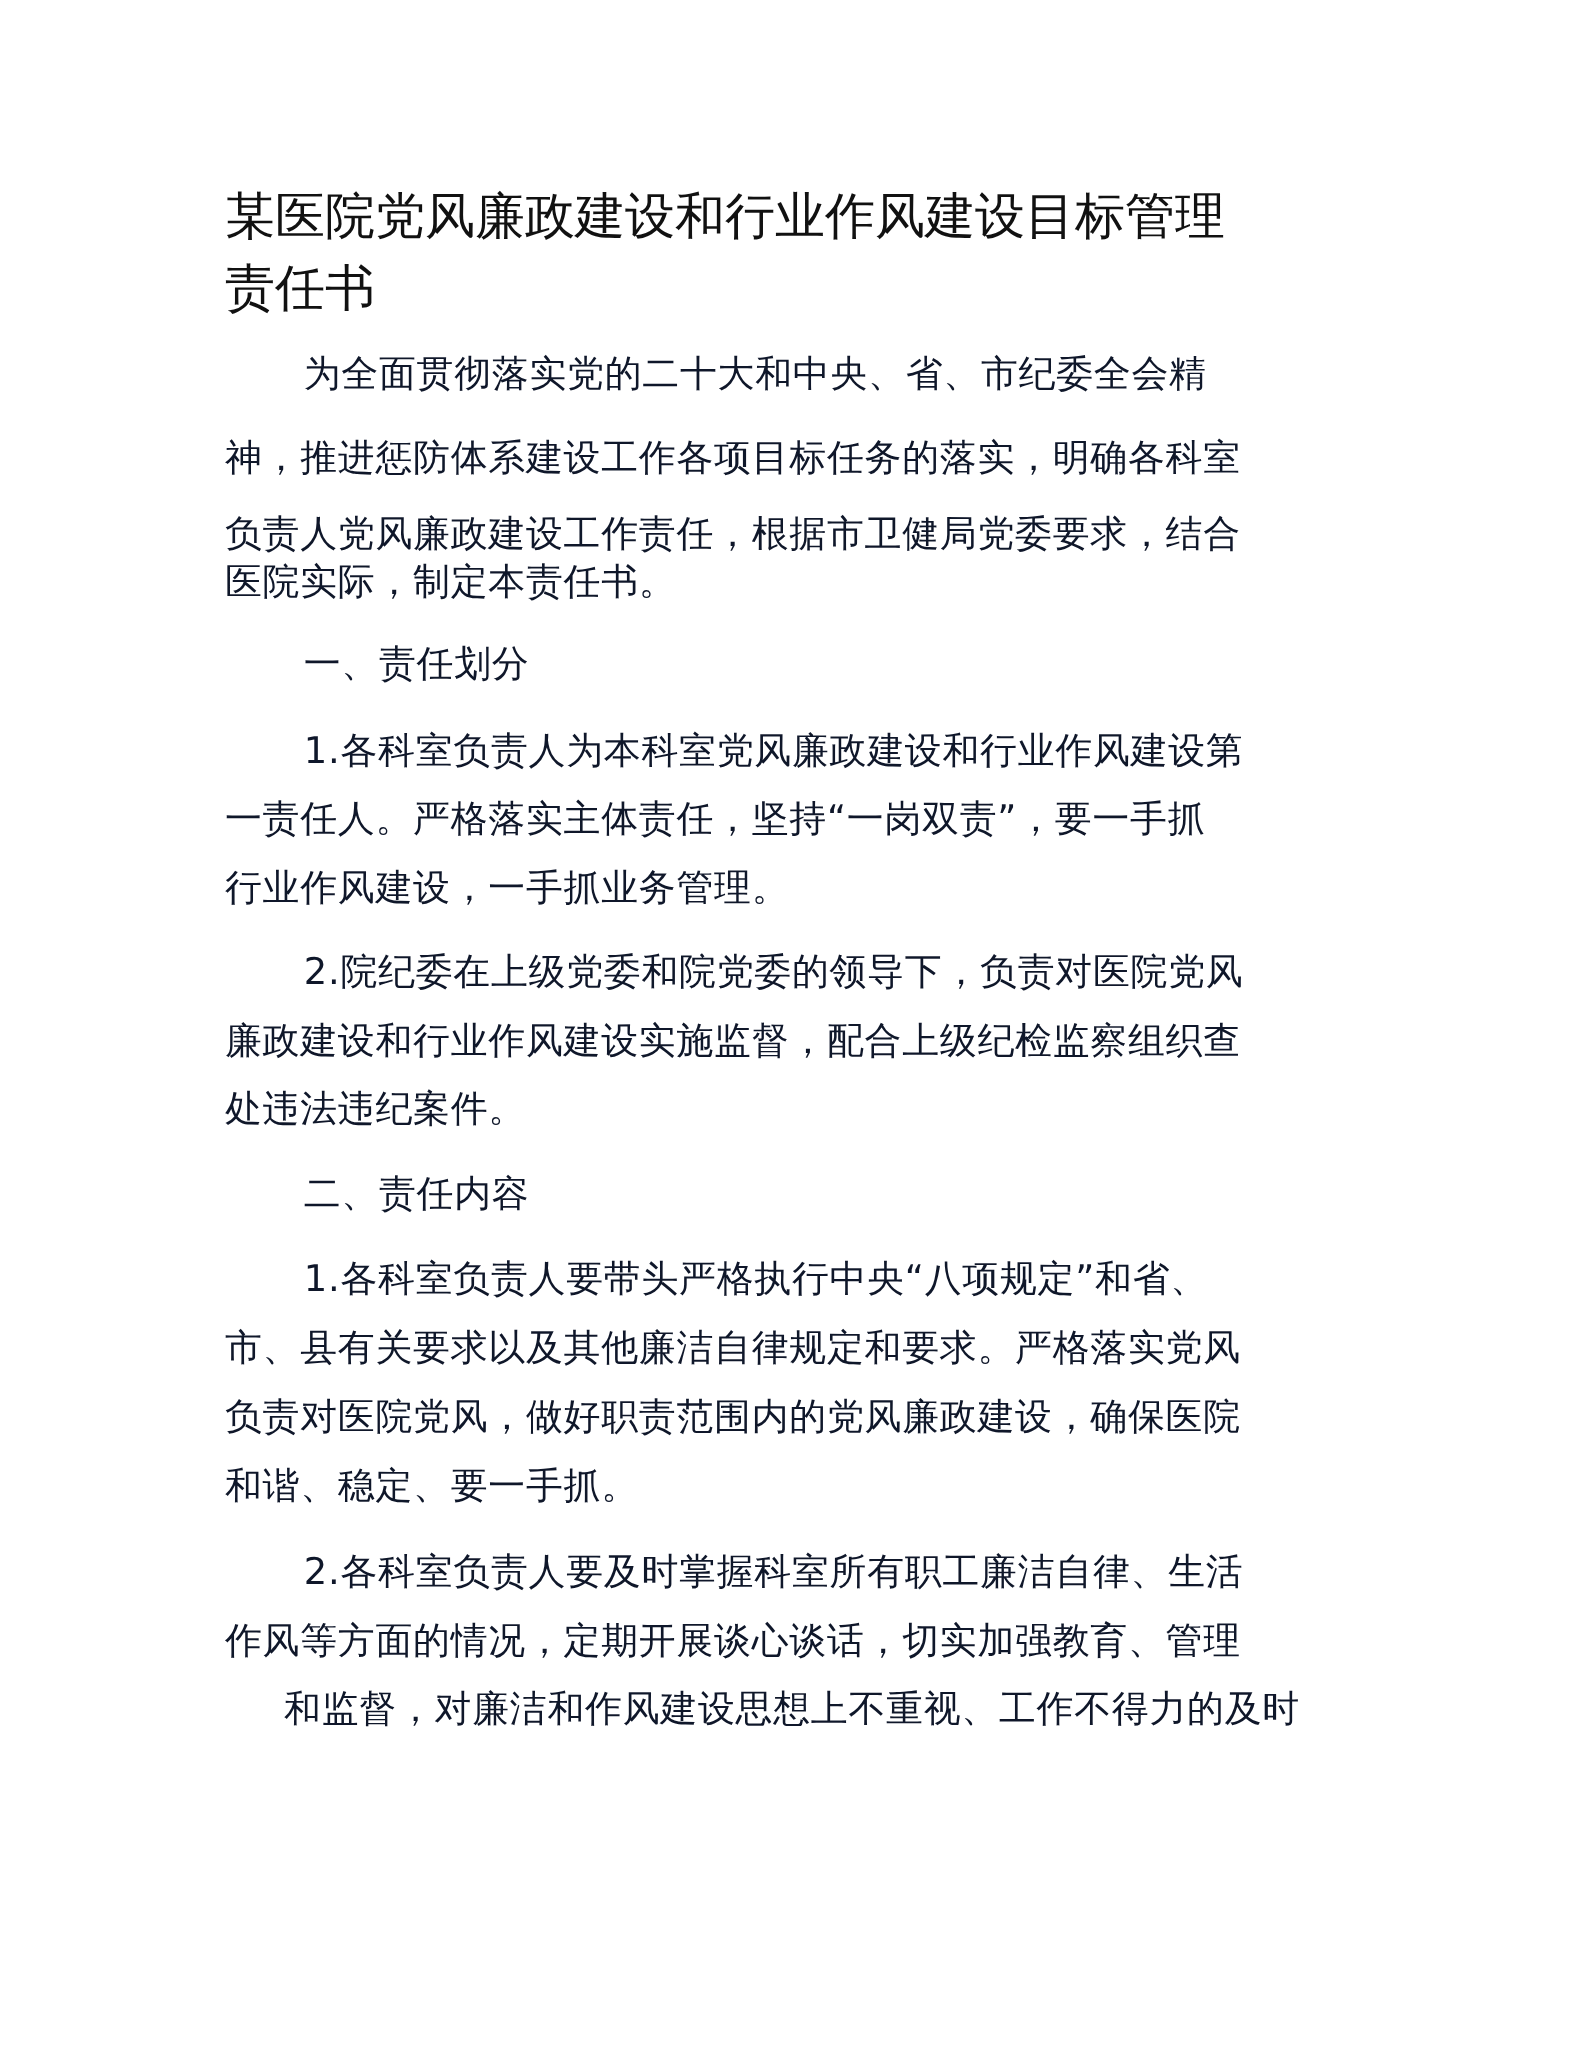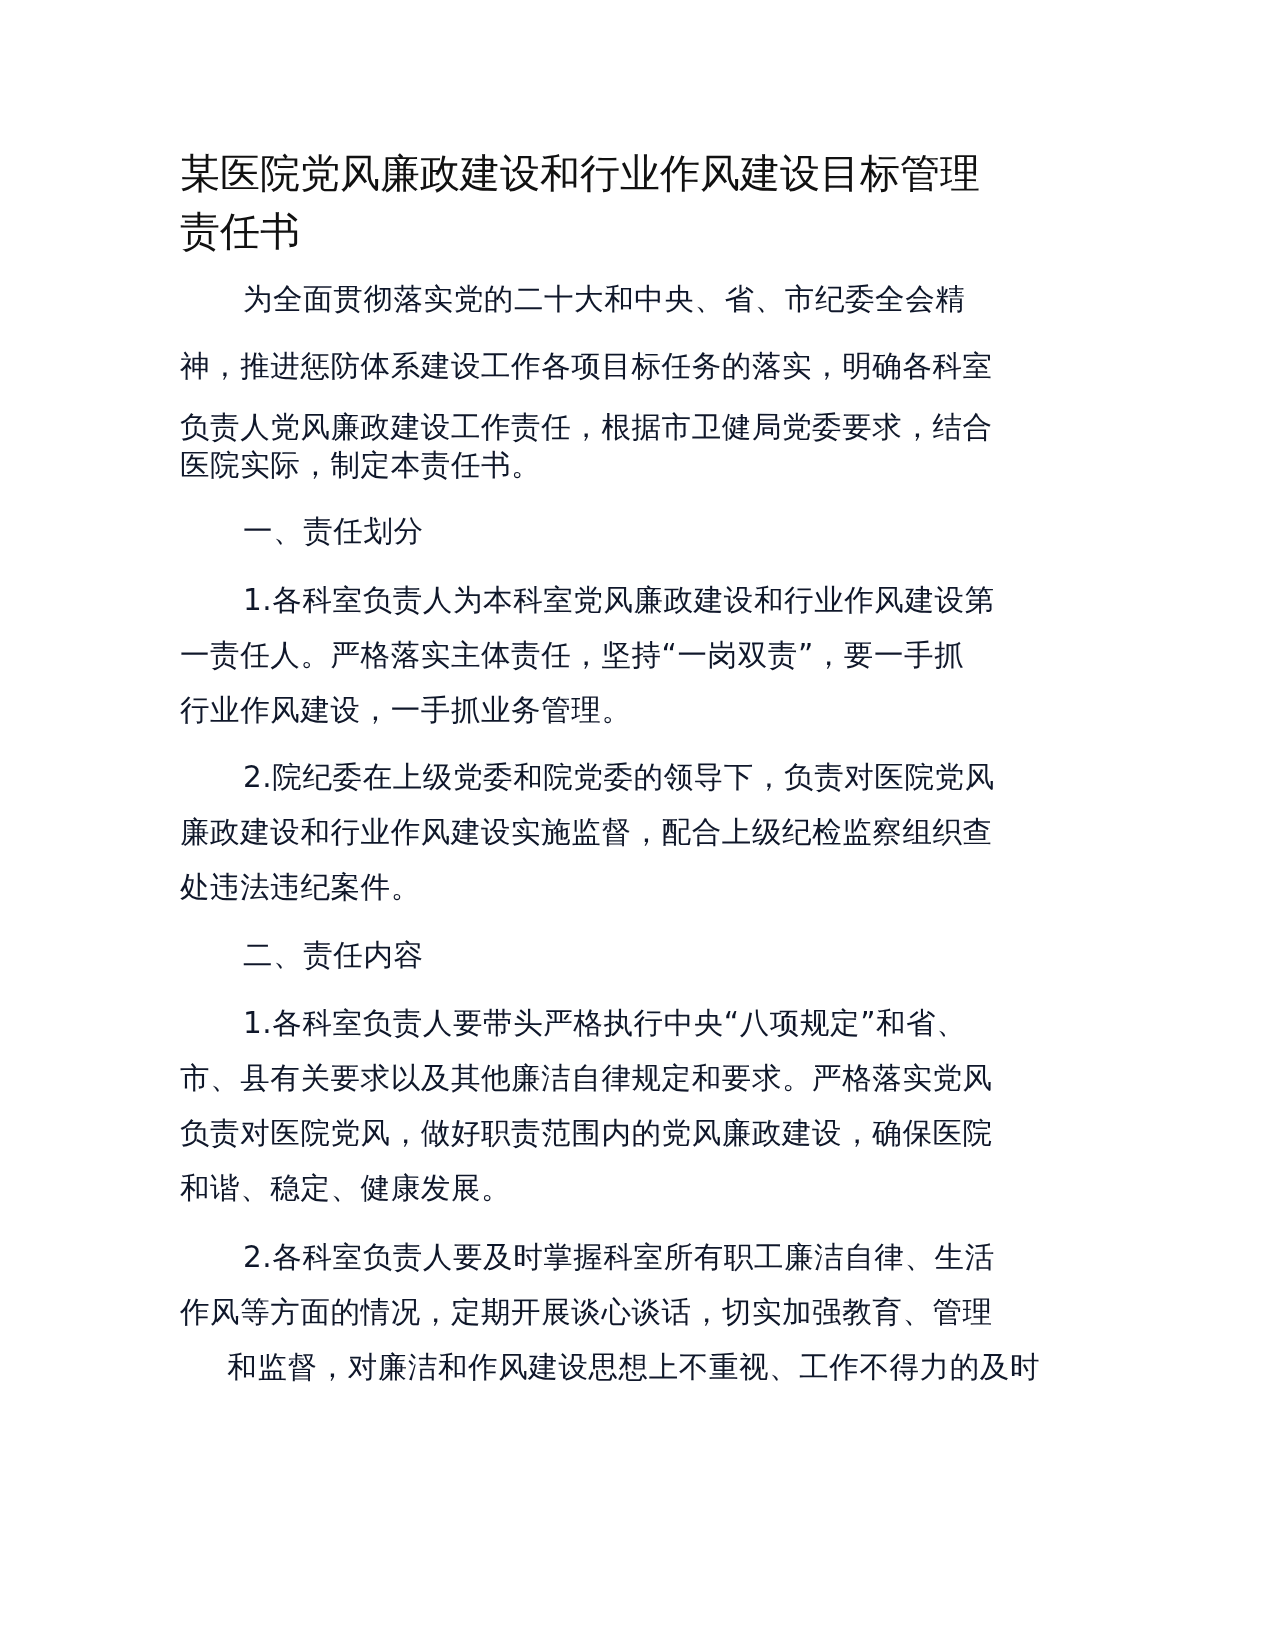--- a/index.html
+++ b/index.html
@@ -40,18 +40,18 @@
 
   <div class="line indent" style="top:757px;">2.院纪委在上级党委和院党委的领导下，负责对医院党风</div>
   <div class="line" style="top:812px;">廉政建设和行业作风建设实施监督，配合上级纪检监察组织查</div>
   <div class="line" style="top:867px;">处违法违纪案件。</div>
 
   <div class="line indent" style="top:935px;">二、责任内容</div>
 
   <div class="line indent" style="top:1003px;">1.各科室负责人要带头严格执行中央“八项规定”和省、</div>
   <div class="line" style="top:1058px;">市、县有关要求以及其他廉洁自律规定和要求。严格落实党风</div>
   <div class="line" style="top:1113px;">负责对医院党风，做好职责范围内的党风廉政建设，确保医院</div>
-  <div class="line" style="top:1168px;">和谐、稳定、健康发展。</div>
+  <div class="line" style="top:1168px;">和谐、稳定、要一手抓。</div>
 
   <div class="line indent" style="top:1237px;">2.各科室负责人要及时掌握科室所有职工廉洁自律、生活</div>
   <div class="line" style="top:1292px;">作风等方面的情况，定期开展谈心谈话，切实加强教育、管理</div>
   <div class="line" style="top:1347px;text-align:right;">和监督，对廉洁和作风建设思想上不重视、工作不得力的及时</div>
 </div>
 
 </body></html>

